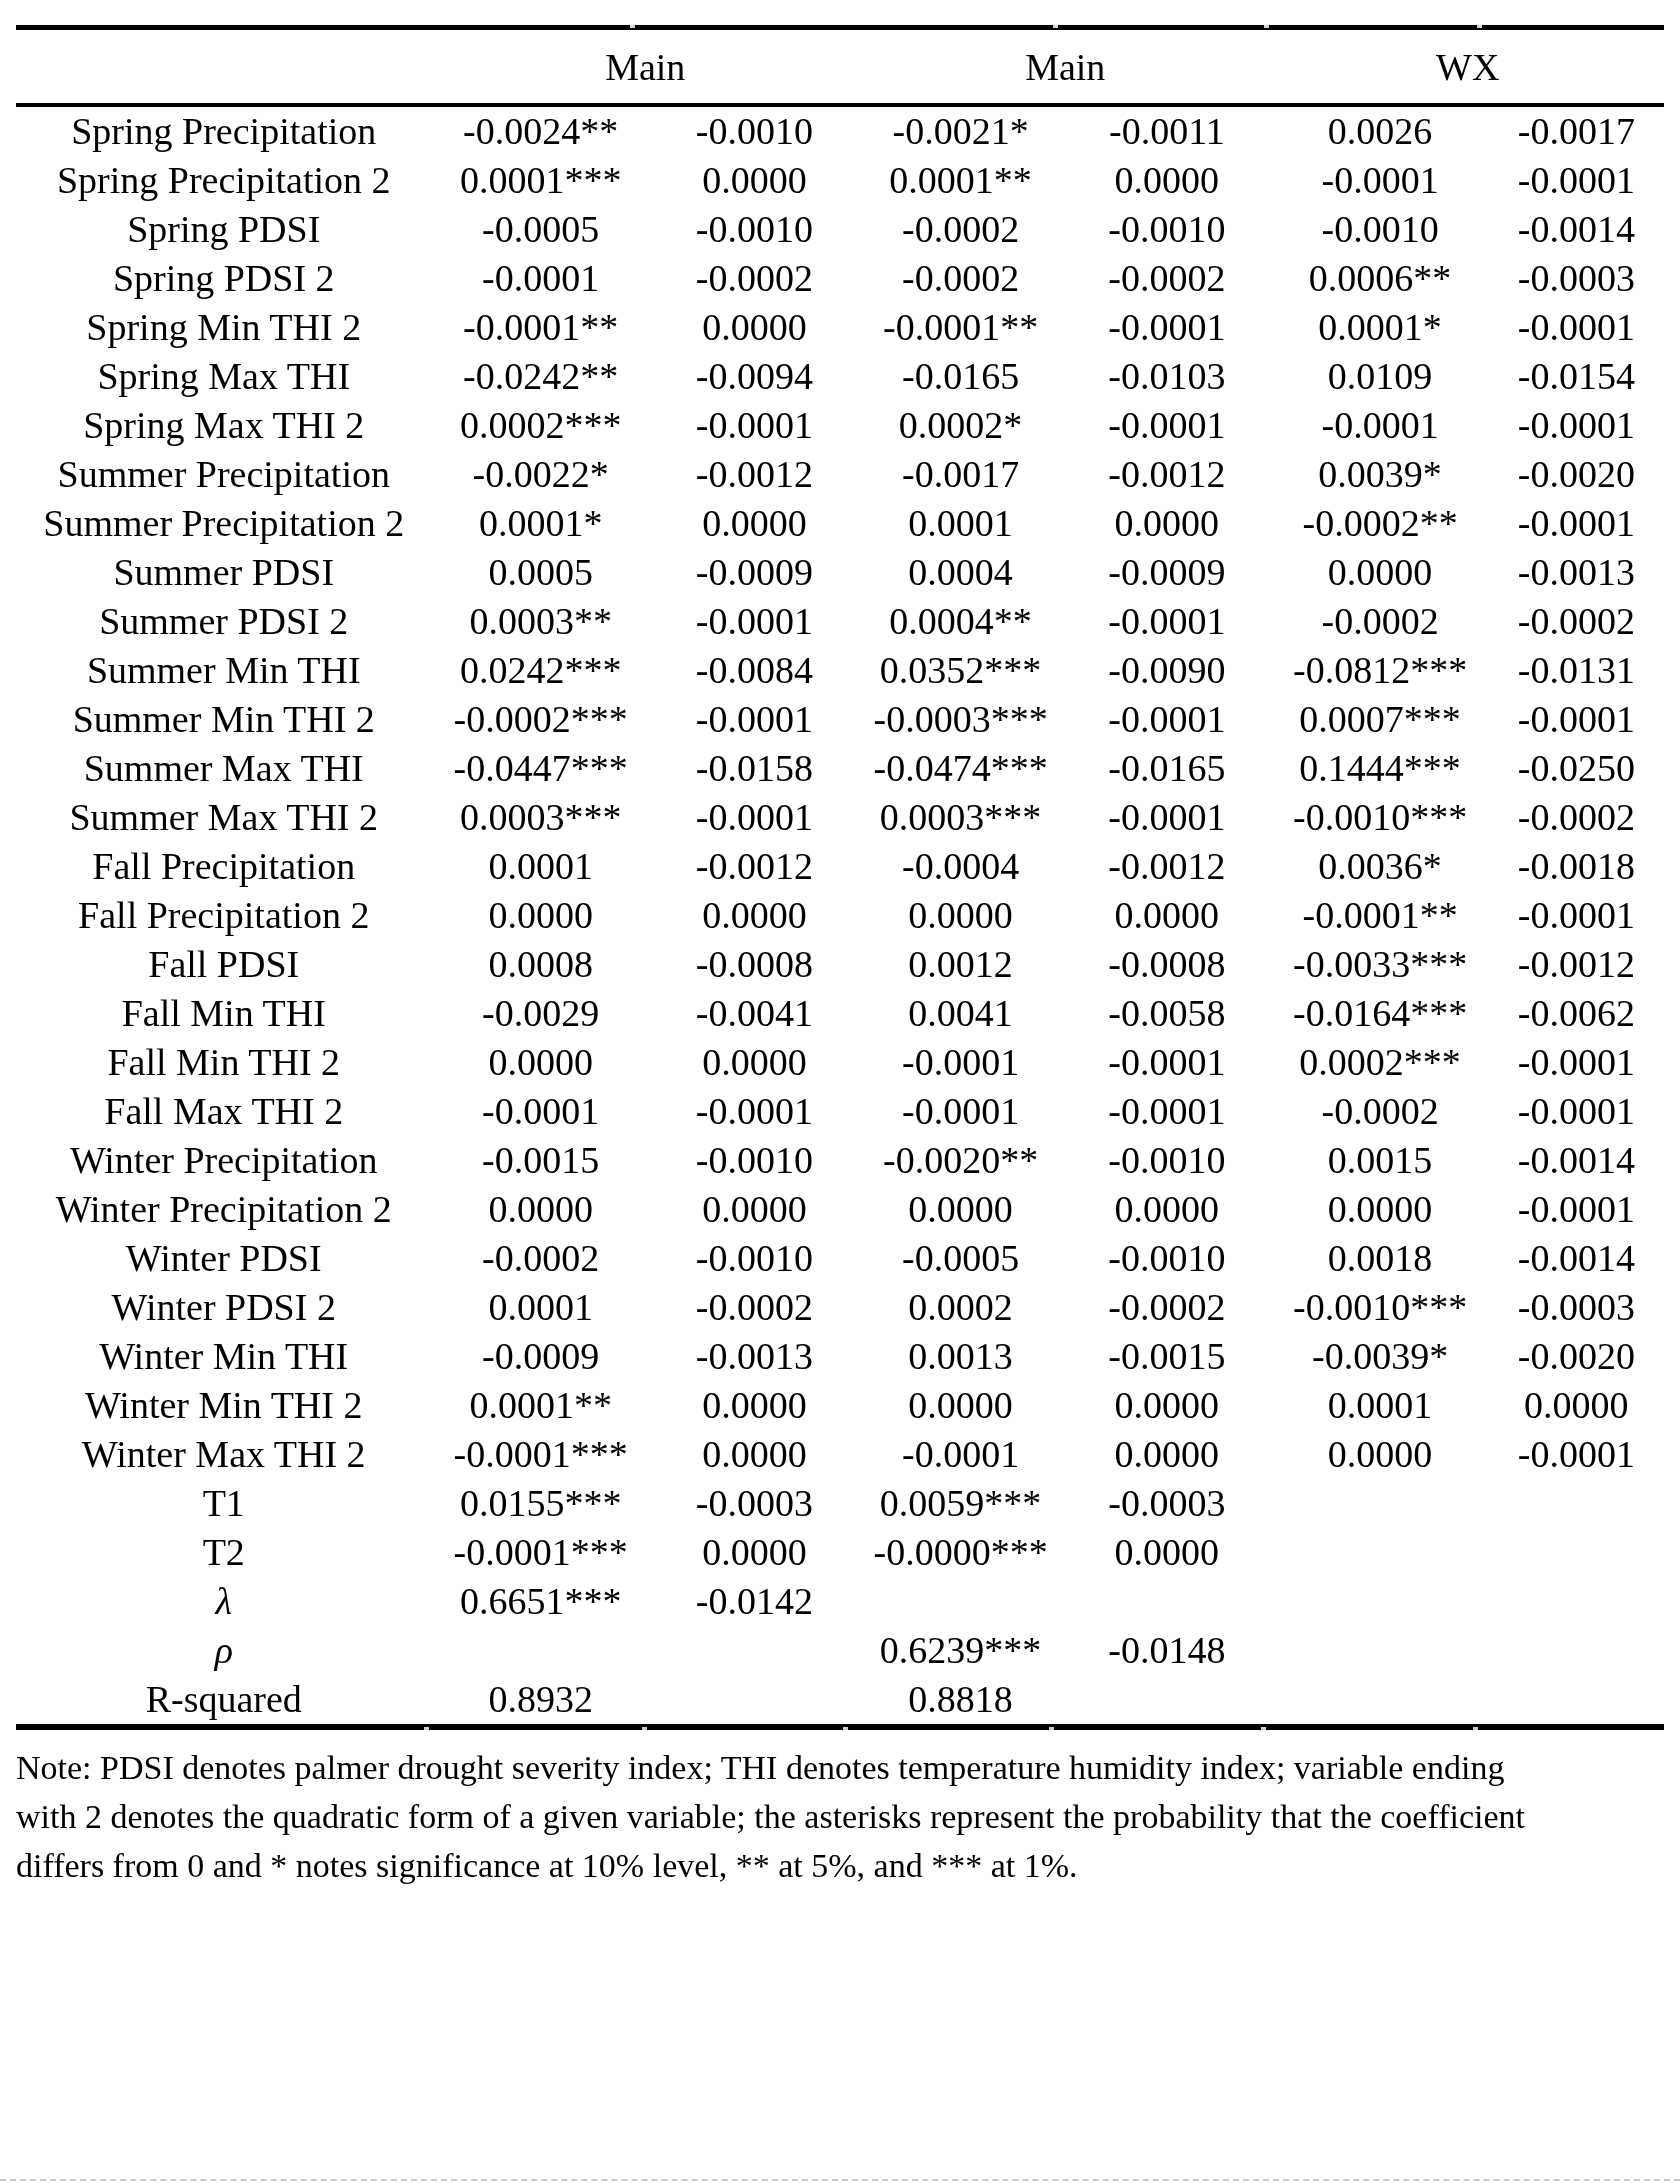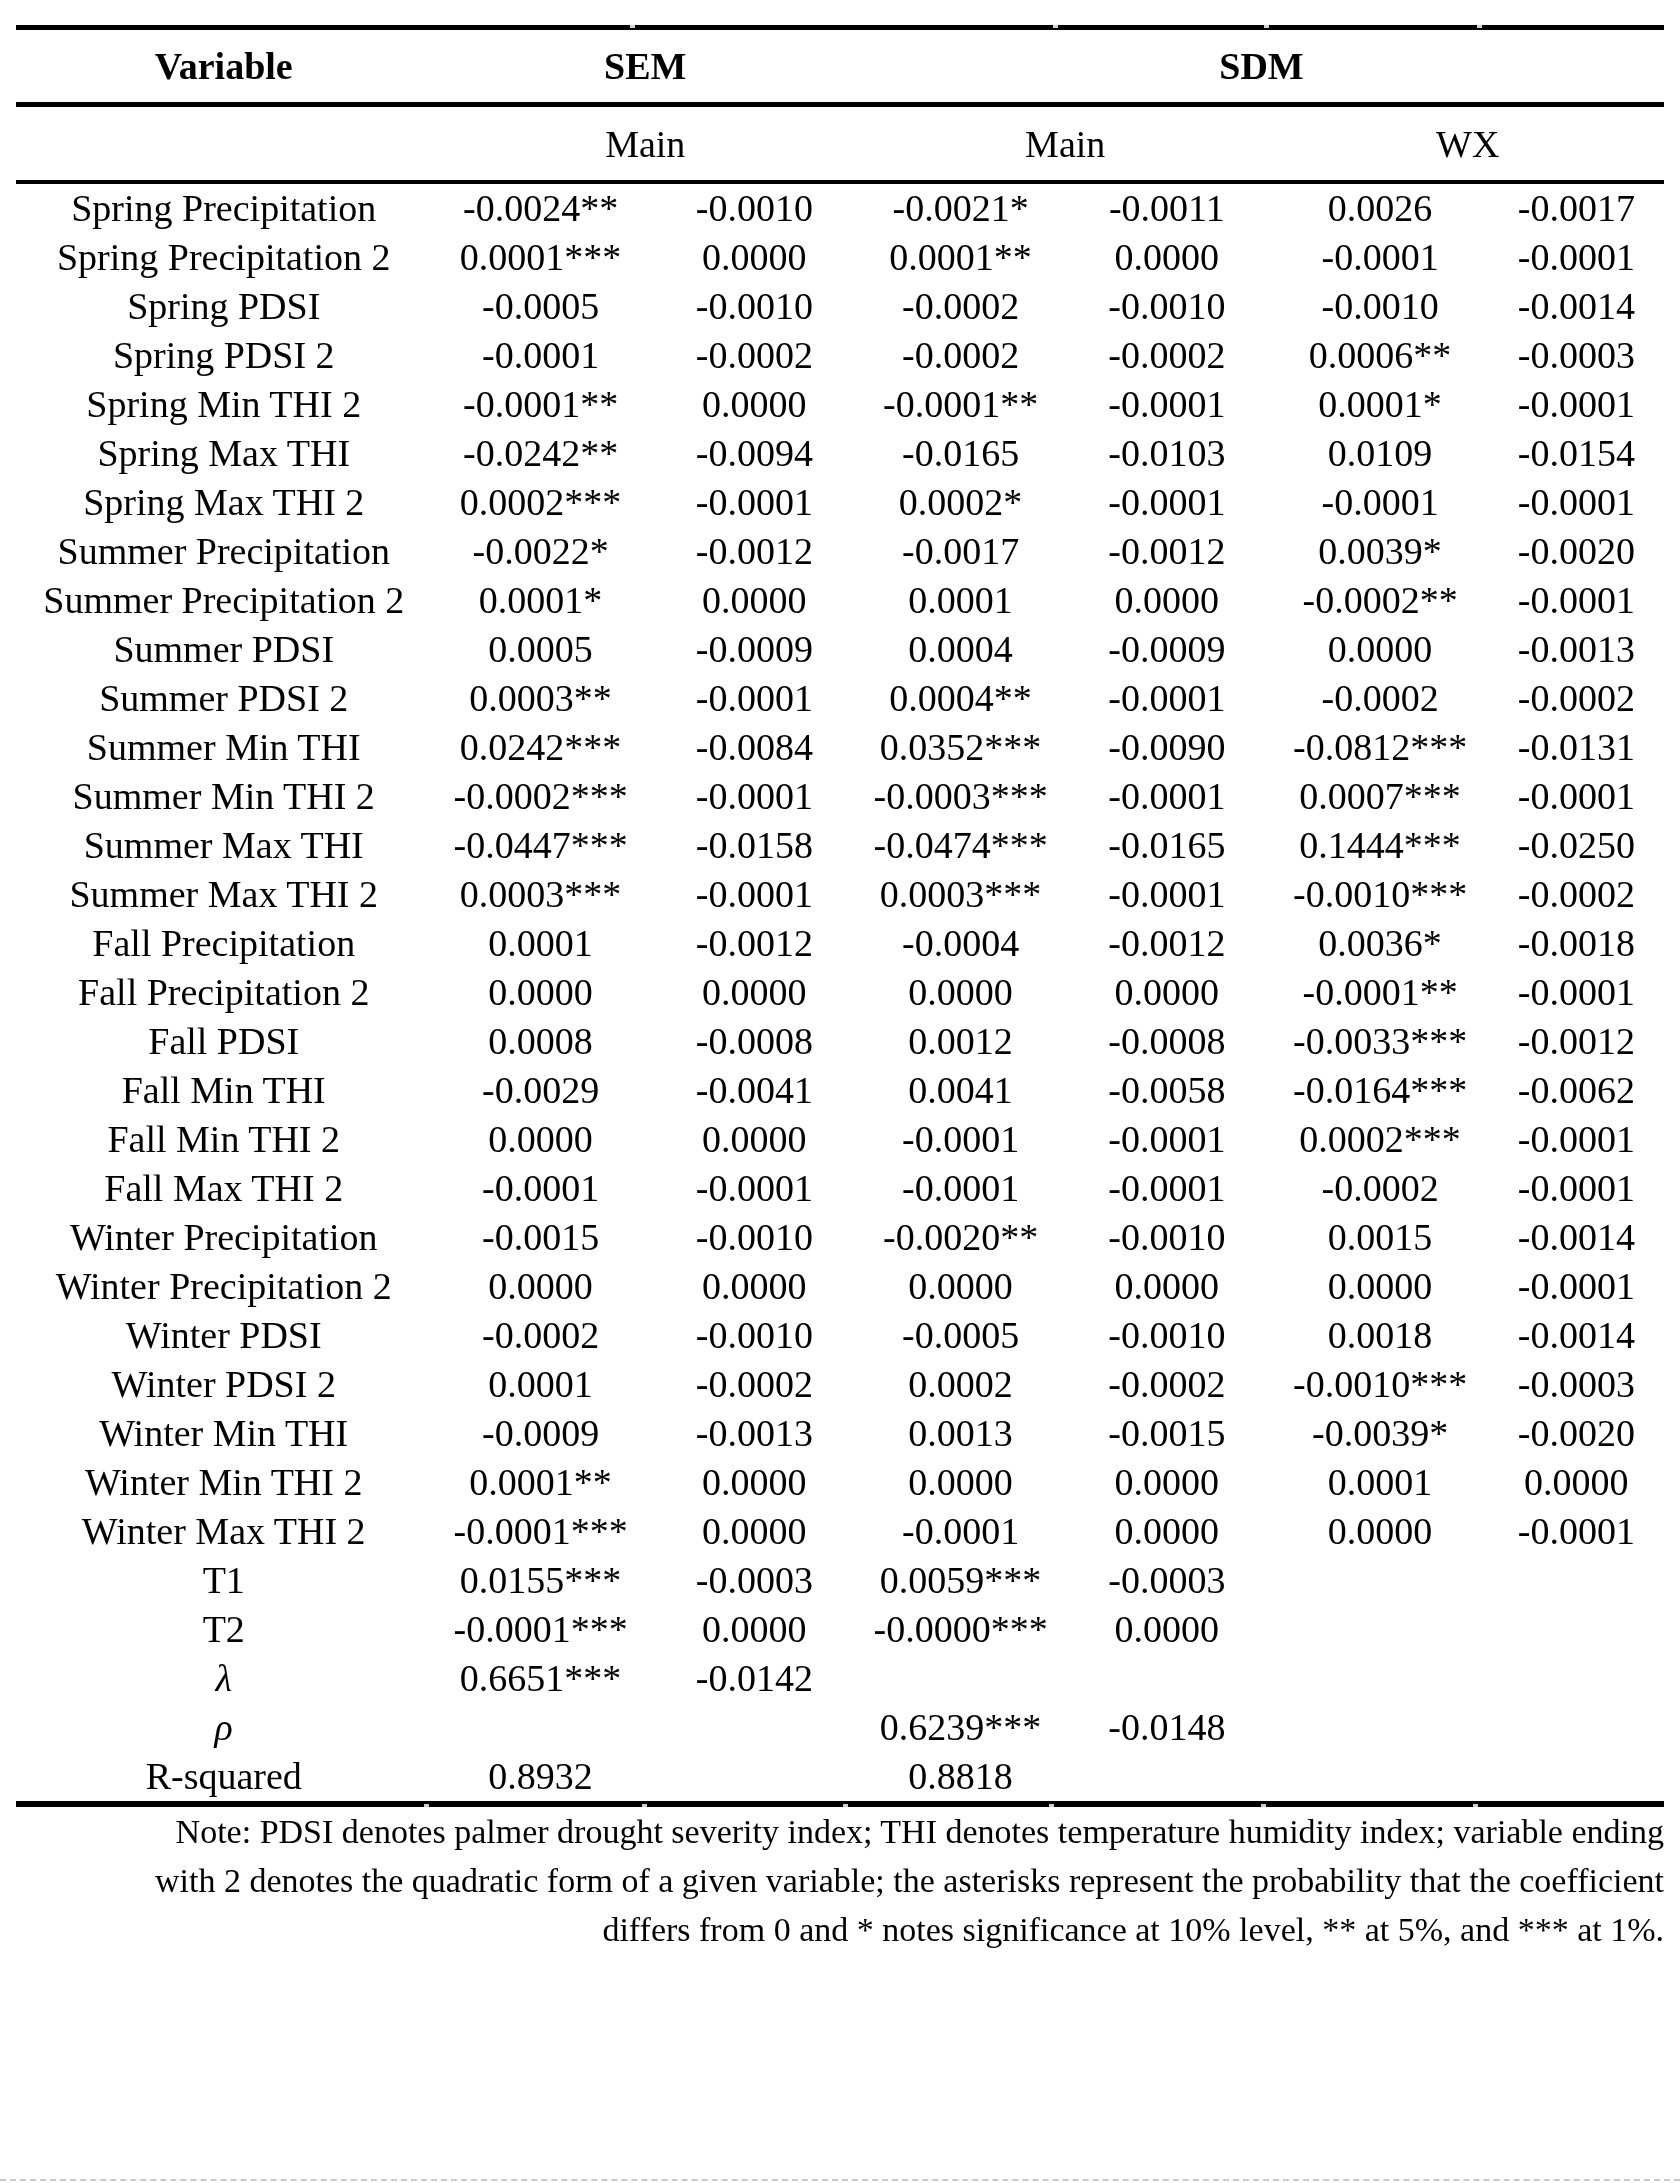--- a/index.html
+++ b/index.html
@@ -56,22 +56,22 @@
   }
   td.greek { font-style: italic; }
   .notch {
     position: absolute;
     width: 5.4px;
     background: #d6d6d6;
   }
   .notch.top { top: -4.9px; height: 3.2px; }
   .notch.bottom { bottom: -6px; height: 3.2px; background: #cfcfcf; }
   .note {
+    margin-top: 13px;
     width: 1648px;
-    text-align: right;
   }
   .note .note-line {
     font-size: 34px;
     line-height: 49px;
     white-space: nowrap;
   }
   .bottom-edge {
     position: absolute;
     left: 0;
     right: 0;
@@ -95,25 +95,20 @@
       <colgroup>
         <col style="width:415px">
         <col style="width:218px">
         <col style="width:209px">
         <col style="width:203px">
         <col style="width:209px">
         <col style="width:217px">
         <col style="width:175px">
       </colgroup>
       <thead>
-        <tr class="h1">
-          <th>Variable</th>
-          <th colspan="2">SEM</th>
-          <th colspan="4">SDM</th>
-        </tr>
         <tr class="h2">
           <th></th>
           <th colspan="2">Main</th>
           <th colspan="2">Main</th>
           <th colspan="2">WX</th>
         </tr>
       </thead>
       <tbody>
           <tr>
             <td>Spring Precipitation</td>

